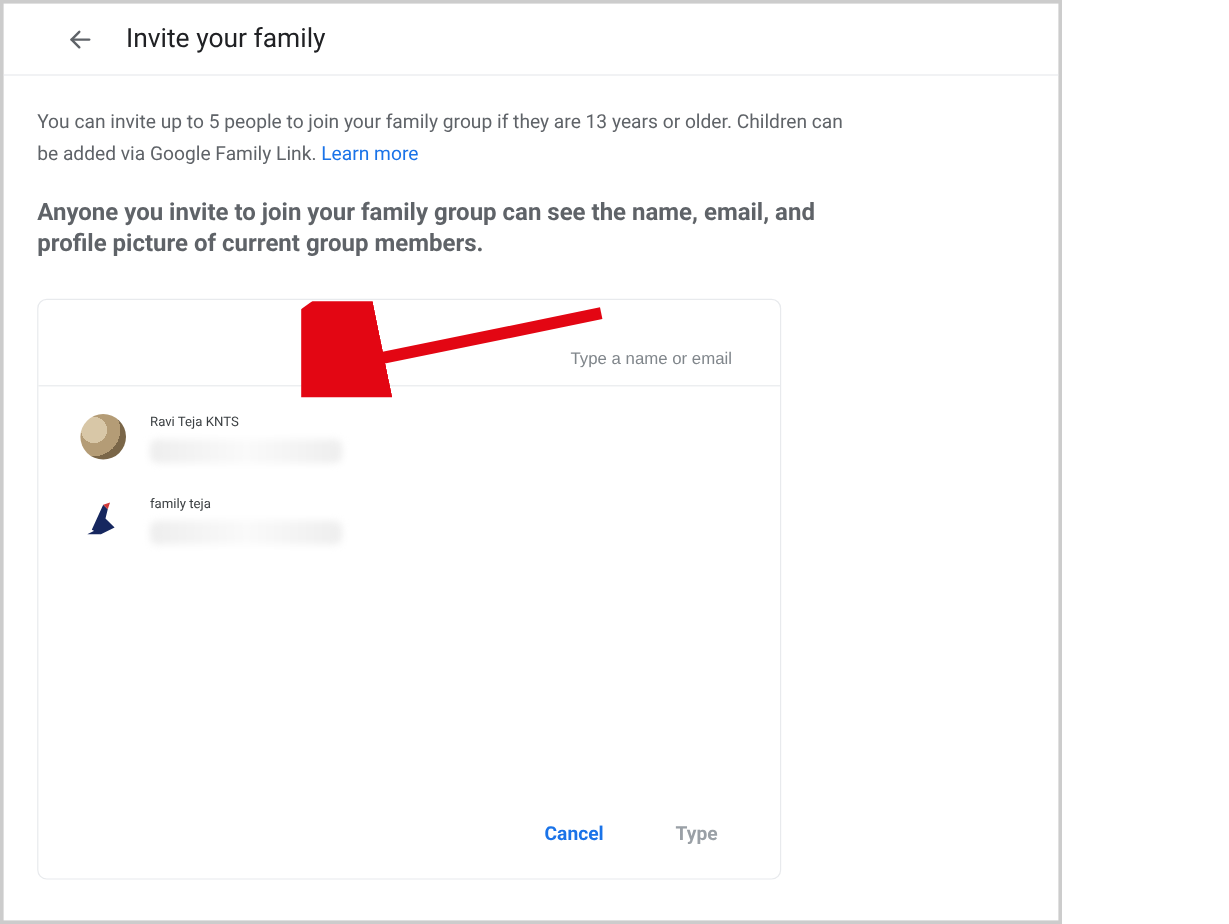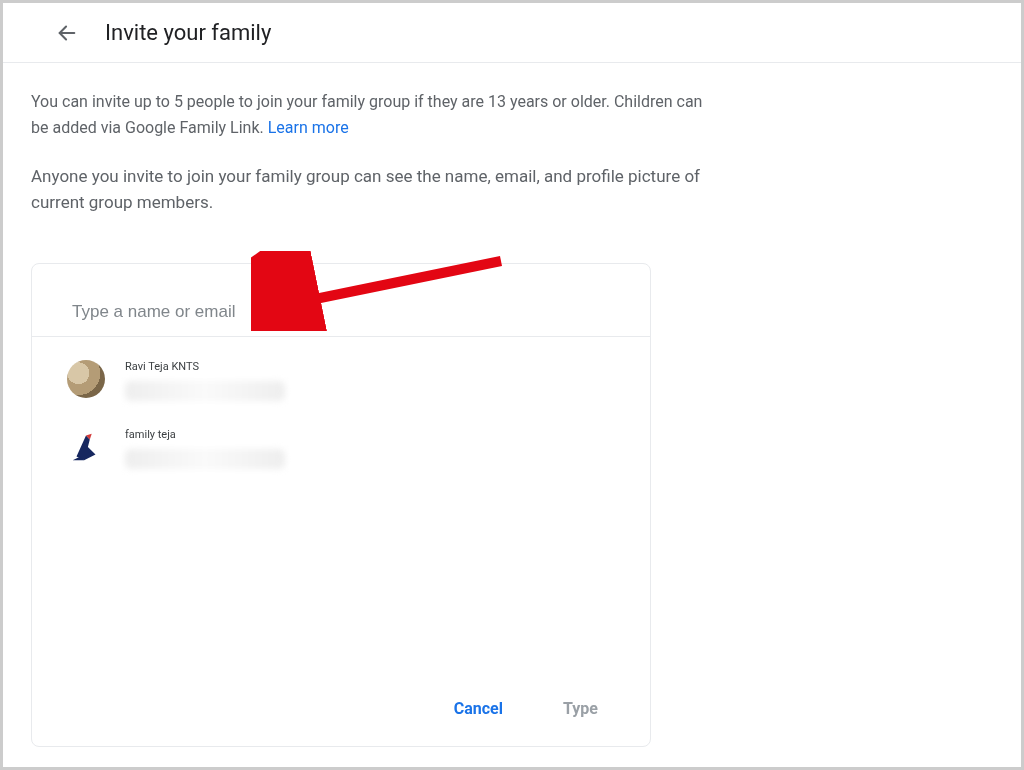--- a/index.html
+++ b/index.html
@@ -1,18 +1,18 @@
 <!DOCTYPE html>
 <html><head>
 <meta charset="utf-8">
 <style>
   * { box-sizing: border-box; margin: 0; padding: 0; }
   html, body { width: 1024px; height: 770px; font-family: 'Google Sans', Roboto, Arial, sans-serif; background: #fff; }
   .frame {
-    width: 1024px;
+    width: 885px;
     height: 770px;
     border: 3px solid #ccc;
     background: #fff;
     position: relative;
     overflow: hidden;
   }
   .topbar {
     height: 60px;
     display: flex;
     align-items: center;
@@ -39,46 +39,48 @@
     font-size: 16px;
     line-height: 26px;
     color: #5f6368;
     margin-bottom: 22px;
   }
   .desc a {
     color: #1a73e8;
     text-decoration: none;
   }
   .desc2 {
-    font-size: 17px;
+    font-size: 20px;
     line-height: 26px;
     color: #5f6368;
-    margin-bottom: 48px;
+    margin-bottom: 34px;
+    font-weight: bold;
   }
   .card {
     border: 1px solid #e8eaed;
     border-radius: 8px;
     width: 620px;
     min-height: 484px;
     padding: 0;
     display: flex;
     flex-direction: column;
     margin-left: 0;
   }
   .input-area {
     padding: 38px 40px 14px 40px;
     border-bottom: 1px solid #e8eaed;
   }
   .input-field {
     width: 100%;
     border: none;
     outline: none;
-    font-size: 17px;
+    font-size: 14px;
     color: #8b5cf6;
     background: transparent;
+    text-align: right;
   }
   .input-field::placeholder {
     color: #80868b;
   }
   .suggestions {
     padding: 8px 0 0 35px;
   }
   .suggestion {
     display: flex;
     align-items: center;

